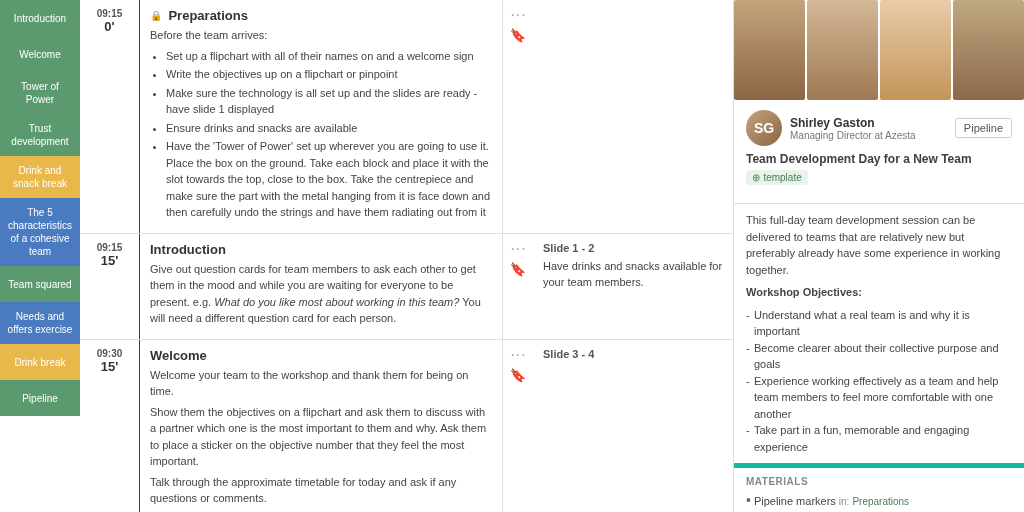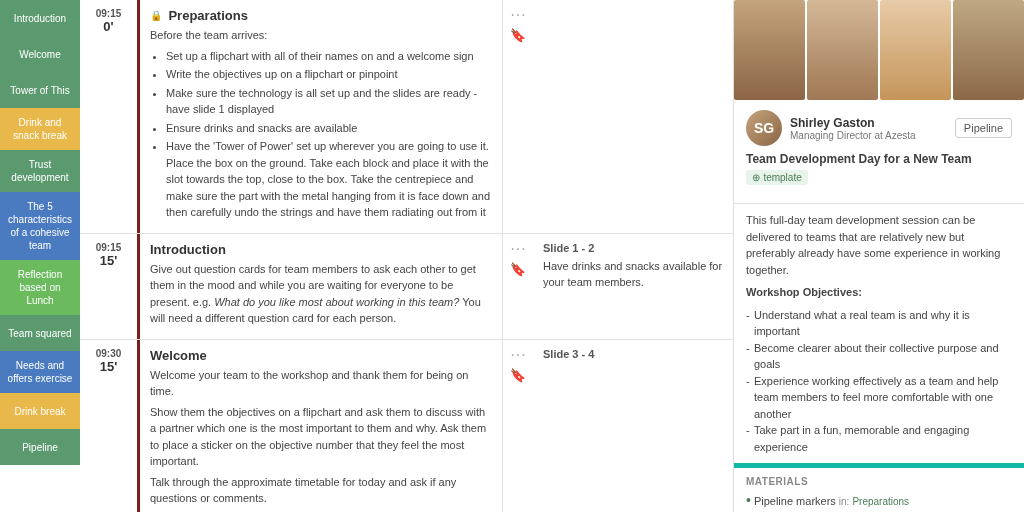--- a/index.html
+++ b/index.html
@@ -38,21 +38,21 @@
       display: flex;
       min-height: 60px;
     }
     .session-time {
       width: 60px;
       flex-shrink: 0;
       padding: 8px 6px;
       text-align: center;
       color: #555;
       font-size: 11px;
-      border-right: 3px solid #7f1d1d;
+      border-right: 1px solid #7f1d1d;
     }
     .session-time .time-val { font-weight: bold; font-size: 10px; }
     .session-time .duration { font-size: 13px; font-weight: bold; color: #333; }
     .session-body {
       flex: 1;
       padding: 8px 10px;
       border-right: 1px solid #e0e0e0;
     }
     .session-body h3 {
       font-size: 13px;
@@ -216,25 +216,24 @@
 
     .more-dots { color: #aaa; font-size: 16px; cursor: pointer; }
     .bookmark-icon { color: #aaa; font-size: 13px; cursor: pointer; }
   </style>
 </head>
 <body>
 
 <nav class="sidebar" id="sidebar-nav">
     <div class="sidebar-item" style="background: rgb(91, 154, 110);">Introduction</div>
     <div class="sidebar-item" style="background: rgb(91, 154, 110);">Welcome</div>
-    <div class="sidebar-item" style="background: rgb(91, 154, 110);">Tower of This</div>
+    <div class="sidebar-item" style="background: rgb(91, 154, 110);">Tower of Power</div>
+    <div class="sidebar-item" style="background: rgb(91, 154, 110);">Trust development</div>
     <div class="sidebar-item" style="background: rgb(232, 184, 75);">Drink and snack break</div>
-    <div class="sidebar-item" style="background: rgb(91, 154, 110);">Trust development</div>
     <div class="sidebar-item" style="background: rgb(74, 122, 191);">The 5 characteristics of a cohesive team</div>
-    <div class="sidebar-item" style="background: rgb(107, 186, 94);">Reflection based on Lunch</div>
     <div class="sidebar-item" style="background: rgb(91, 154, 110);">Team squared</div>
     <div class="sidebar-item" style="background: rgb(74, 122, 191);">Needs and offers exercise</div>
     <div class="sidebar-item" style="background: rgb(232, 184, 75);">Drink break</div>
     <div class="sidebar-item" style="background: rgb(91, 154, 110);">Pipeline</div>
   </nav>
 
 <main class="main-content" id="main-sessions">
     <div class="session-block">
       <div class="session-time">
         <div class="time-val">09:15</div>

